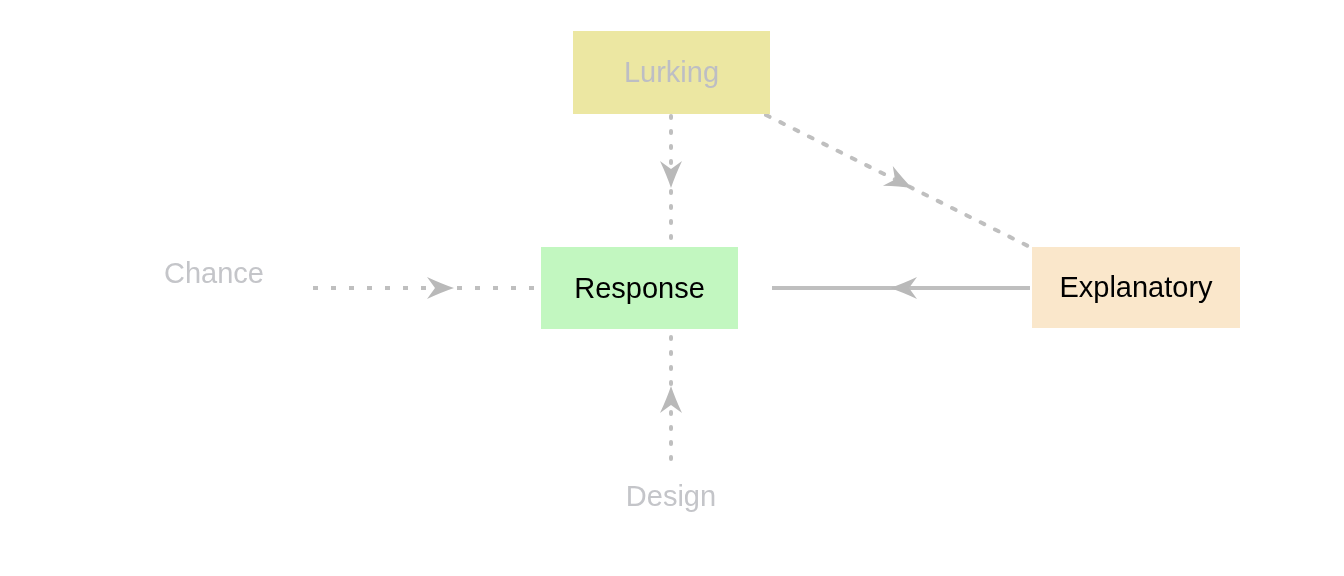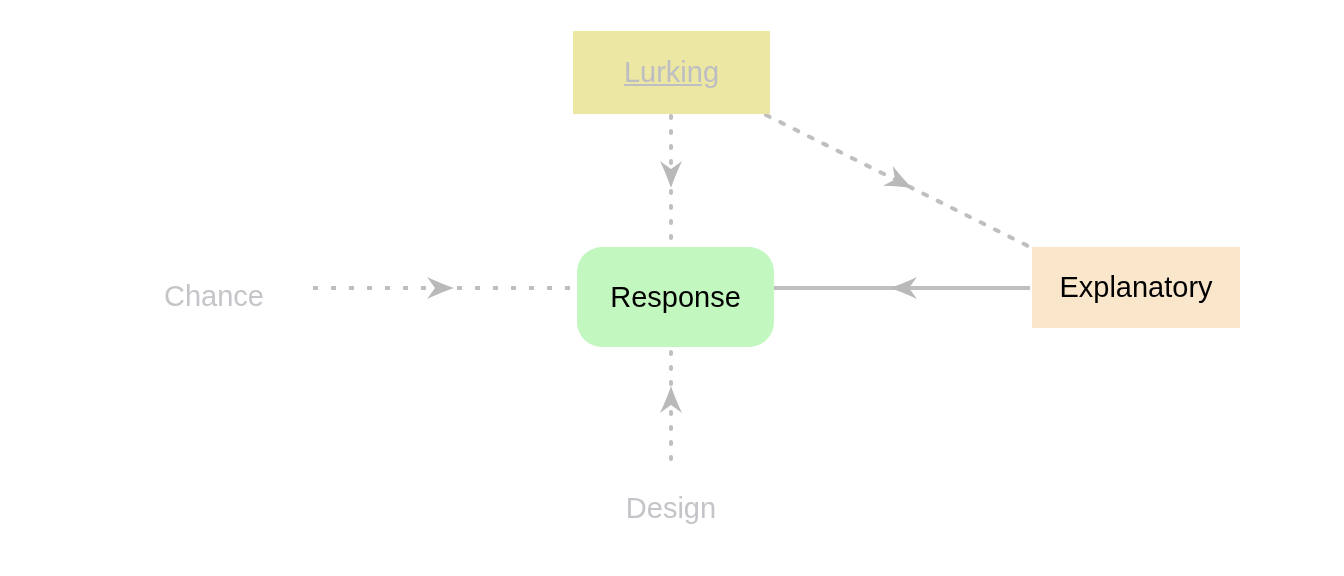--- a/index.html
+++ b/index.html
@@ -28,32 +28,32 @@
   .arrowhead { fill: #b9b9b9; stroke: none; }
   .node {
     position: absolute;
     display: flex;
     align-items: center;
     justify-content: center;
     font-size: 29px;
     line-height: 1;
     white-space: nowrap;
   }
-  #node-lurking     { left: 573px;  top: 31px;  width: 197px; height: 83px; text-decoration: underline; }
-  #node-response    { left: 577px;  top: 247px; width: 197px; height: 100px; border-radius: 25px; }
+  #node-lurking     { left: 573px;  top: 31px;  width: 197px; height: 83px; }
+  #node-response    { left: 541px;  top: 247px; width: 197px; height: 82px; }
   #node-explanatory { left: 1032px; top: 247px; width: 208px; height: 81px; }
   .floating-label {
     position: absolute;
     font-size: 29px;
     line-height: 1;
     text-align: center;
     white-space: nowrap;
   }
-  #label-chance { left: 112px; top: 282px; width: 204px; }
-  #label-design { left: 569px; top: 494px; width: 204px; text-align: center; }
+  #label-chance { left: 112px; top: 259px; width: 204px; }
+  #label-design { left: 569px; top: 482px; width: 204px; text-align: center; }
 </style>
 </head>
 <body>
 
 <div id="stage">
 
   <svg id="edges-layer" viewBox="0 0 1344 576" xmlns="http://www.w3.org/2000/svg">
 
     <g>
       <line class="edge-line edge-dash-round" x1="671" y1="116" x2="671" y2="245" style="stroke: rgb(191, 191, 191);"></line>

